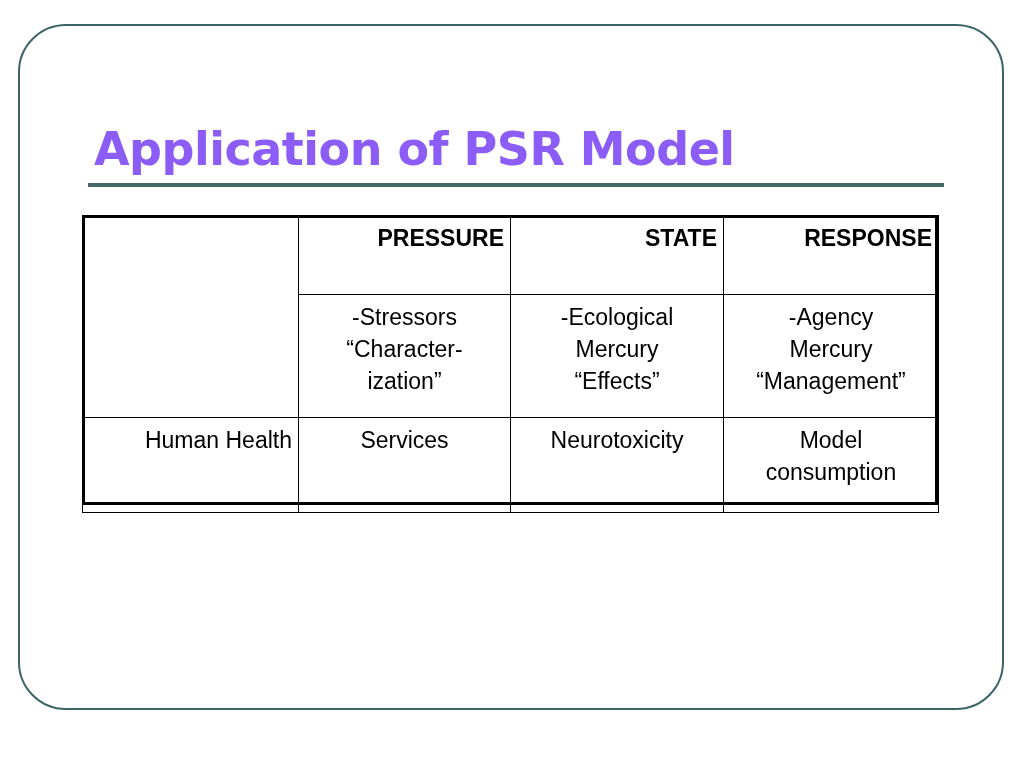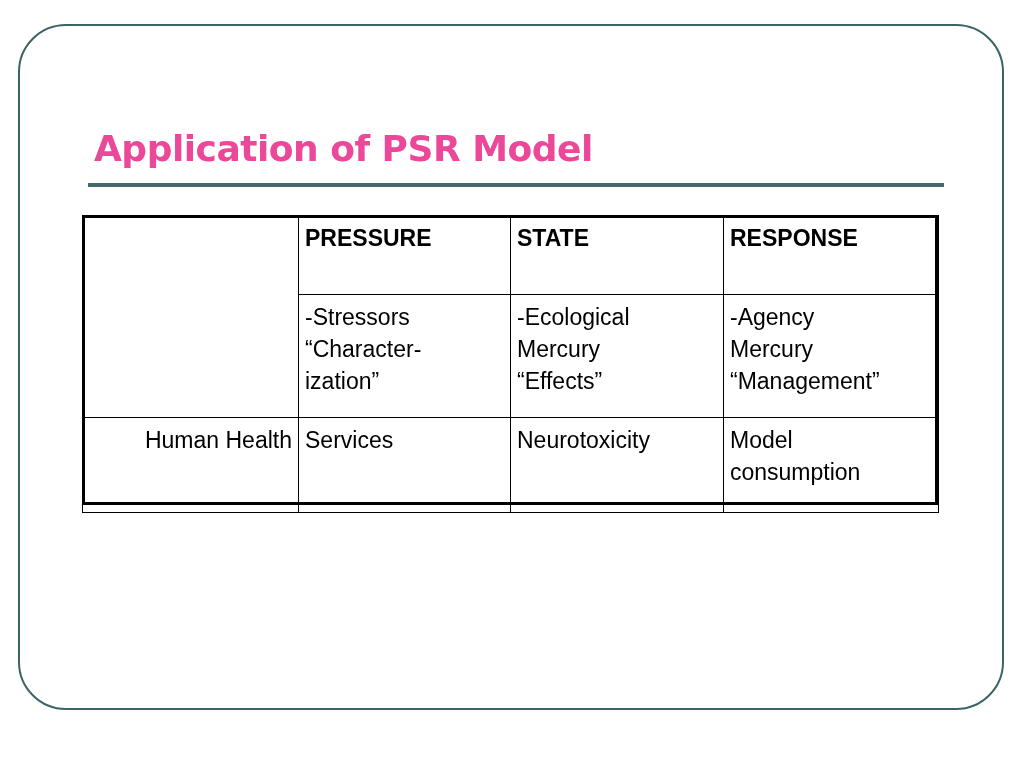--- a/index.html
+++ b/index.html
@@ -33,24 +33,24 @@
     border-radius: 48px;
     background: transparent;
     pointer-events: none;
   }
 
   
   #title {
     position: absolute;
     left: 94px;
     top: 123px;
-    font-size: 36px;
+    font-size: 46px;
     line-height: 52px;
     font-weight: bold;
-    color: #ec4899;
+    color: #8b5cf6;
     letter-spacing: -0.5px;
     font-family: "DejaVu Sans", sans-serif;
     white-space: nowrap;
   }
 
   #title-rule {
     position: absolute;
     left: 88px;
     top: 183px;
     width: 856px;
@@ -74,23 +74,23 @@
     line-height: 32px;
     color: #000000;
     padding: 6px 6px 6px 6px;
     font-family: "Liberation Sans", sans-serif;
   }
   #psr-table .col-label { width: 216px; }
   #psr-table .col-p     { width: 212px; }
   #psr-table .col-s     { width: 213px; }
   #psr-table .col-r     { width: 215px; }
 
-  .cell-center { text-align: left; }
+  .cell-center { text-align: center; }
   .cell-left   { text-align: right; padding-left: 14px !important; }
-  .hdr { font-weight: bold; text-align: left; }
+  .hdr { font-weight: bold; text-align: right; }
 
   
   .row-head td { height: 66px; }
   .row-defs td { height: 110px; }
   .row-data td { height: 82px; }
 
   
   #table-outline {
     position: absolute;
     left: 82px;

